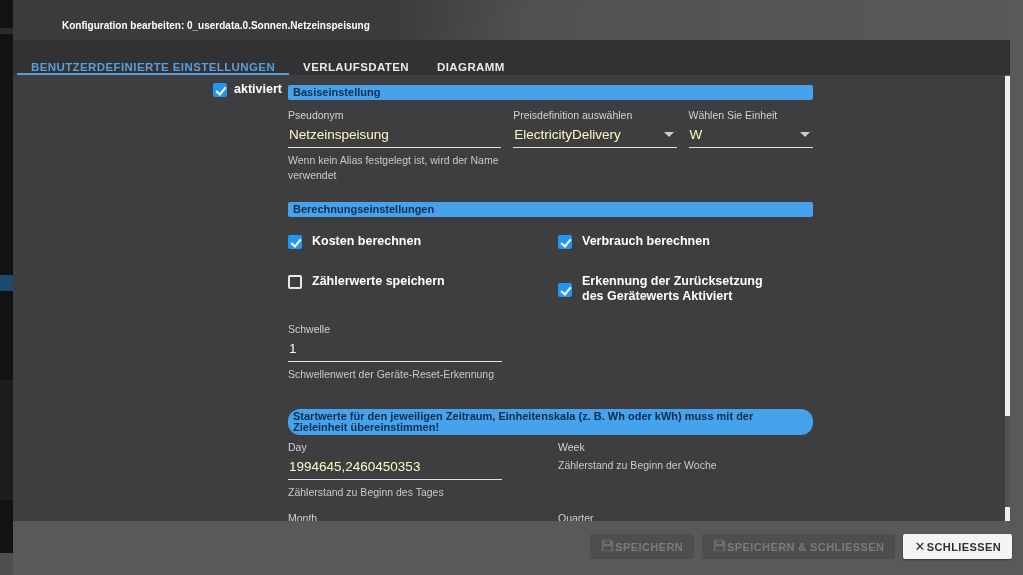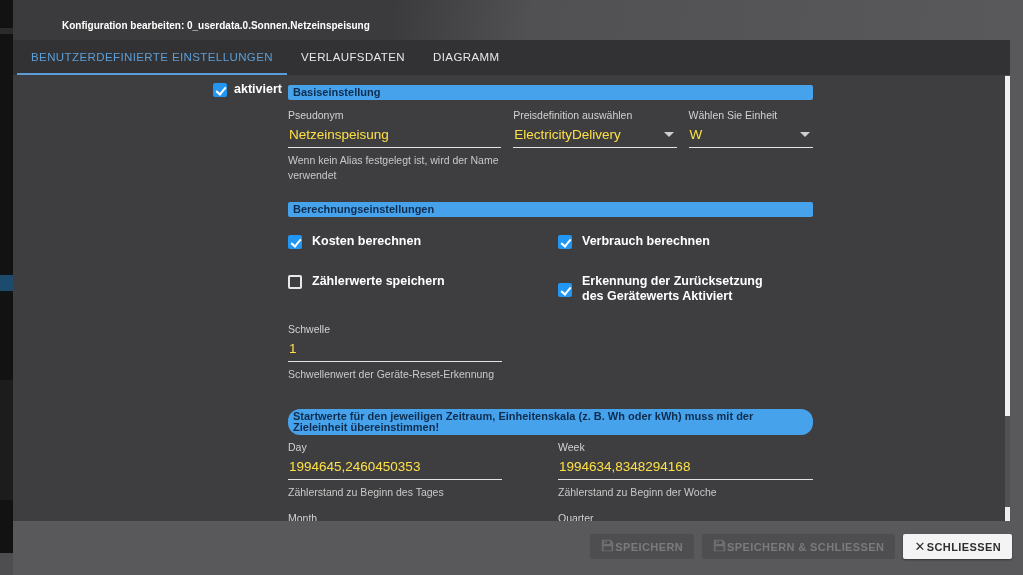--- a/index.html
+++ b/index.html
@@ -18,21 +18,21 @@
   
   .outer-dialog { position:absolute; left:13px; top:0; width:1010px; height:575px; background:#59595c; }
 
   
   .dark-dialog { position:absolute; left:0; top:0; width:997px; height:521px; background:#3e3e40; }
   .dlg-header { position:relative; height:40px;
       background:linear-gradient(100deg,#3b3b3d 0%,#3b3b3d 38%,#515154 52%,#59595c 100%); }
   .dlg-title { position:absolute; left:9px; top:20px; font-size:10px; font-weight:700; color:#fff;margin-left:40px; }
 
   .tab-bar { height:35px; background:#323234; display:flex; align-items:stretch; padding-left:4px; }
-  .tab { display:flex; align-items:center; padding:0 14px; font-size:11.5px; font-weight:400;
+  .tab { display:flex; align-items:flex-end; padding:0 14px; font-size:11.5px; font-weight:700;
          letter-spacing:.4px; color:#e8e8e8; border-bottom:2px solid transparent; cursor:pointer; }
   .tab.active { color:#5c9fd8; border-bottom-color:#5c9fd8; }
 
   .content { position:absolute; left:0; top:75px; width:997px; height:446px; background:#3e3e40; overflow:hidden; }
 
   
   .enabled-row { position:absolute; left:200px; top:7px; display:flex; align-items:center; gap:7px; }
 
   .cb { width:14px; height:14px; border:2px solid #e8e8e8; border-radius:2px; position:relative; flex:none; cursor:pointer; }
   .cb.checked { background:#2196f3; border-color:#2196f3; }
@@ -48,21 +48,21 @@
   .bar3 { margin-top:27px;border-radius:12px; }
 
   .three-col { display:flex; gap:12px; margin-top:9px; }
   .col-a { width:214px; } .col-b { width:164px; } .col-c { width:125px; }
 
   .two-col { display:grid; grid-template-columns:214px 255px; column-gap:56px; }
   .row-gap1 { margin-top:6px; }
 
   .field .f-label { font-size:10.5px; color:#d2d2d2; }
   .field .f-value { display:flex; align-items:center; justify-content:space-between;
-      font-size:13.5px; color:#fde047; padding:6px 1px 5px 1px; border-bottom:1px solid #e3e3e3; }
+      font-size:13.5px; color:#fef9c3; padding:6px 1px 5px 1px; border-bottom:1px solid #e3e3e3; }
   .field .f-helper { font-size:10.5px; color:#c9c9c9; margin-top:5px; line-height:15px; }
   .caret { width:0; height:0; border-left:5px solid transparent; border-right:5px solid transparent;
       border-top:5px solid #cfcfcf; margin-right:2px; }
 
   .cb-row { display:flex; align-items:flex-start; gap:10px; }
   .cb-row .cb { margin-top:1px; }
   .cb-label { font-size:12.5px; font-weight:700; color:#fff; line-height:15px; max-width:200px; }
   .calc-grid { display:grid; grid-template-columns:214px 255px; column-gap:56px; row-gap:25px; margin-top:17px; }
   .cb-row.tall { align-items:center; }
 
@@ -182,23 +182,20 @@
           <div class="two-col row-gap1">
             <div class="field">
               <div class="f-label">Day</div>
               <div class="f-value">
                 <span>1994645,2460450353</span>
               </div>
               <div class="f-helper">Zählerstand zu Beginn des Tages</div>
             </div>
             <div class="field">
               <div class="f-label">Week</div>
-              <div class="f-value">
-                <span>1994634,8348294168</span>
-              </div>
               <div class="f-helper">Zählerstand zu Beginn der Woche</div>
             </div>
           </div>
 
           <div class="two-col" style="margin-top:12px;">
             <div class="field">
               <div class="f-label">Month</div>
               <div class="f-value">
                 <span>0</span>
               </div>

